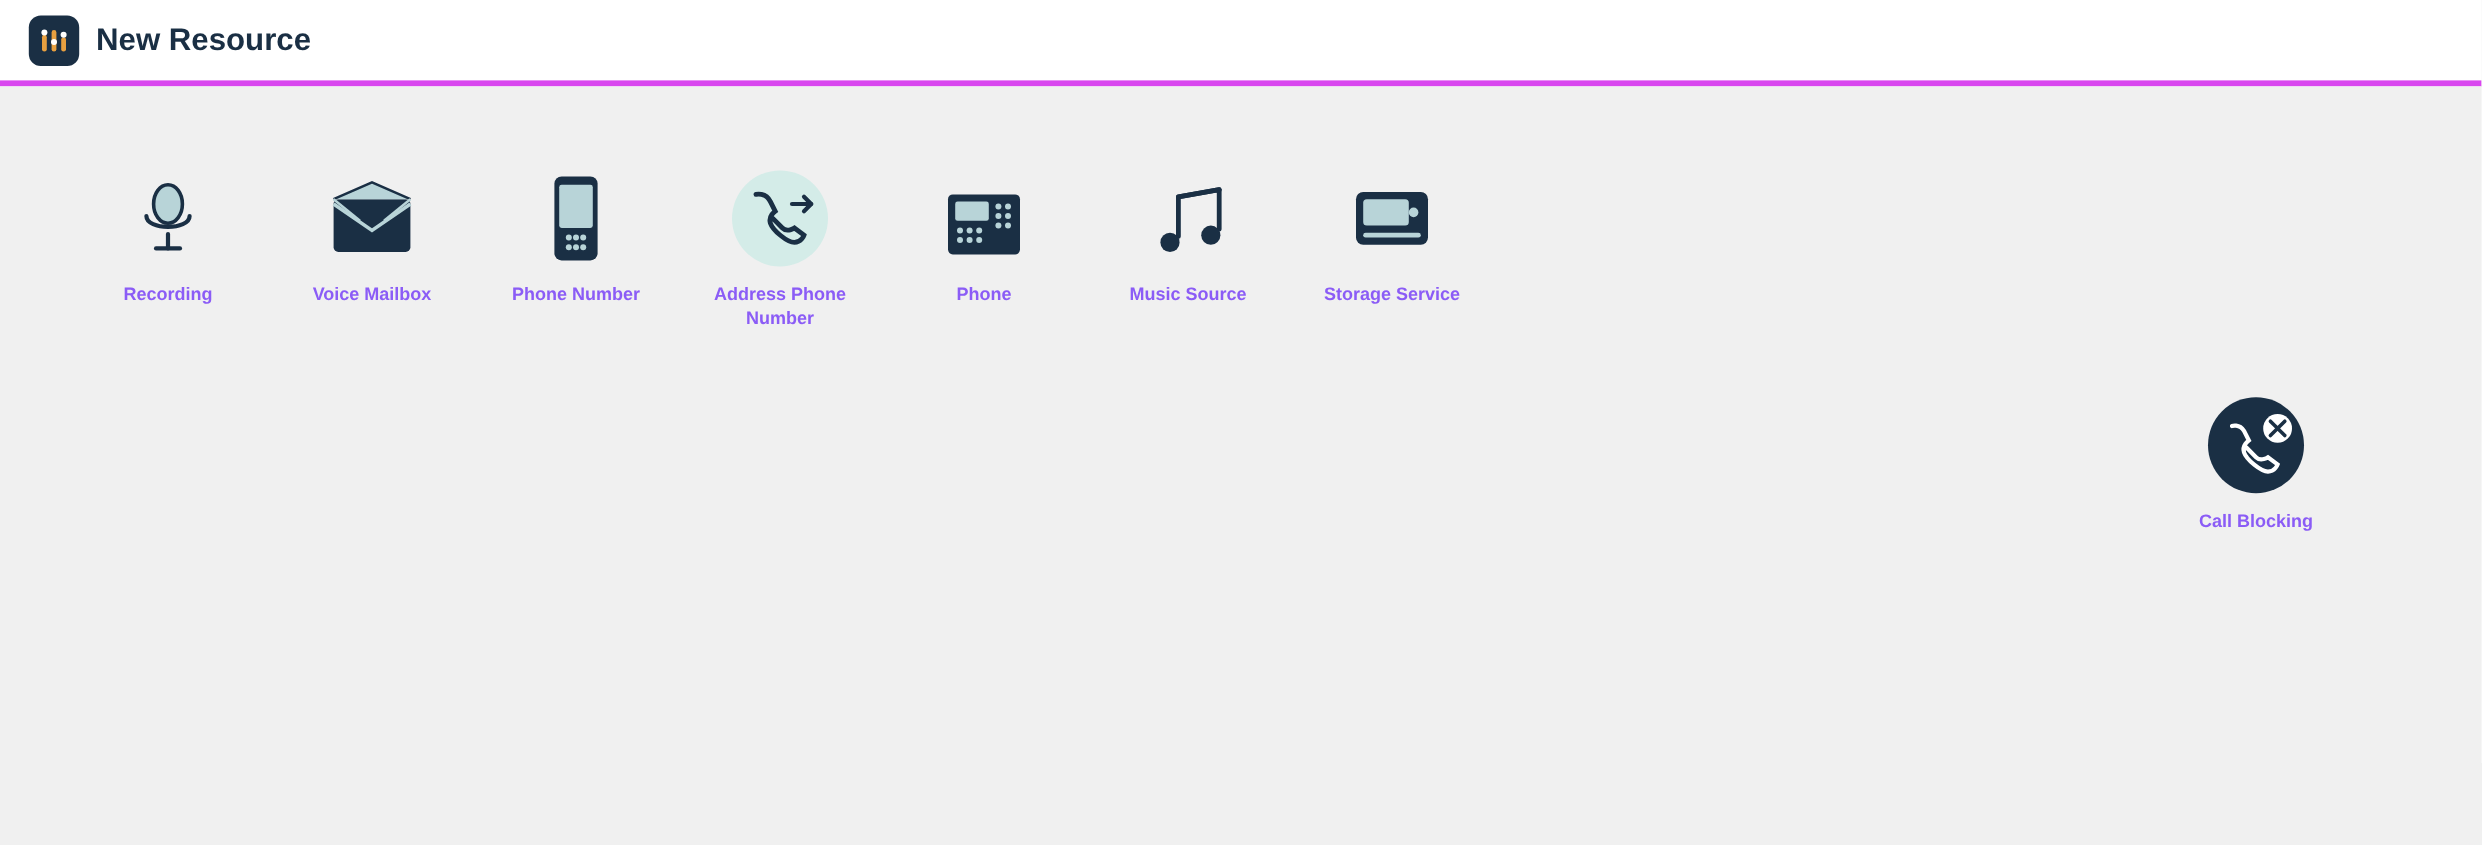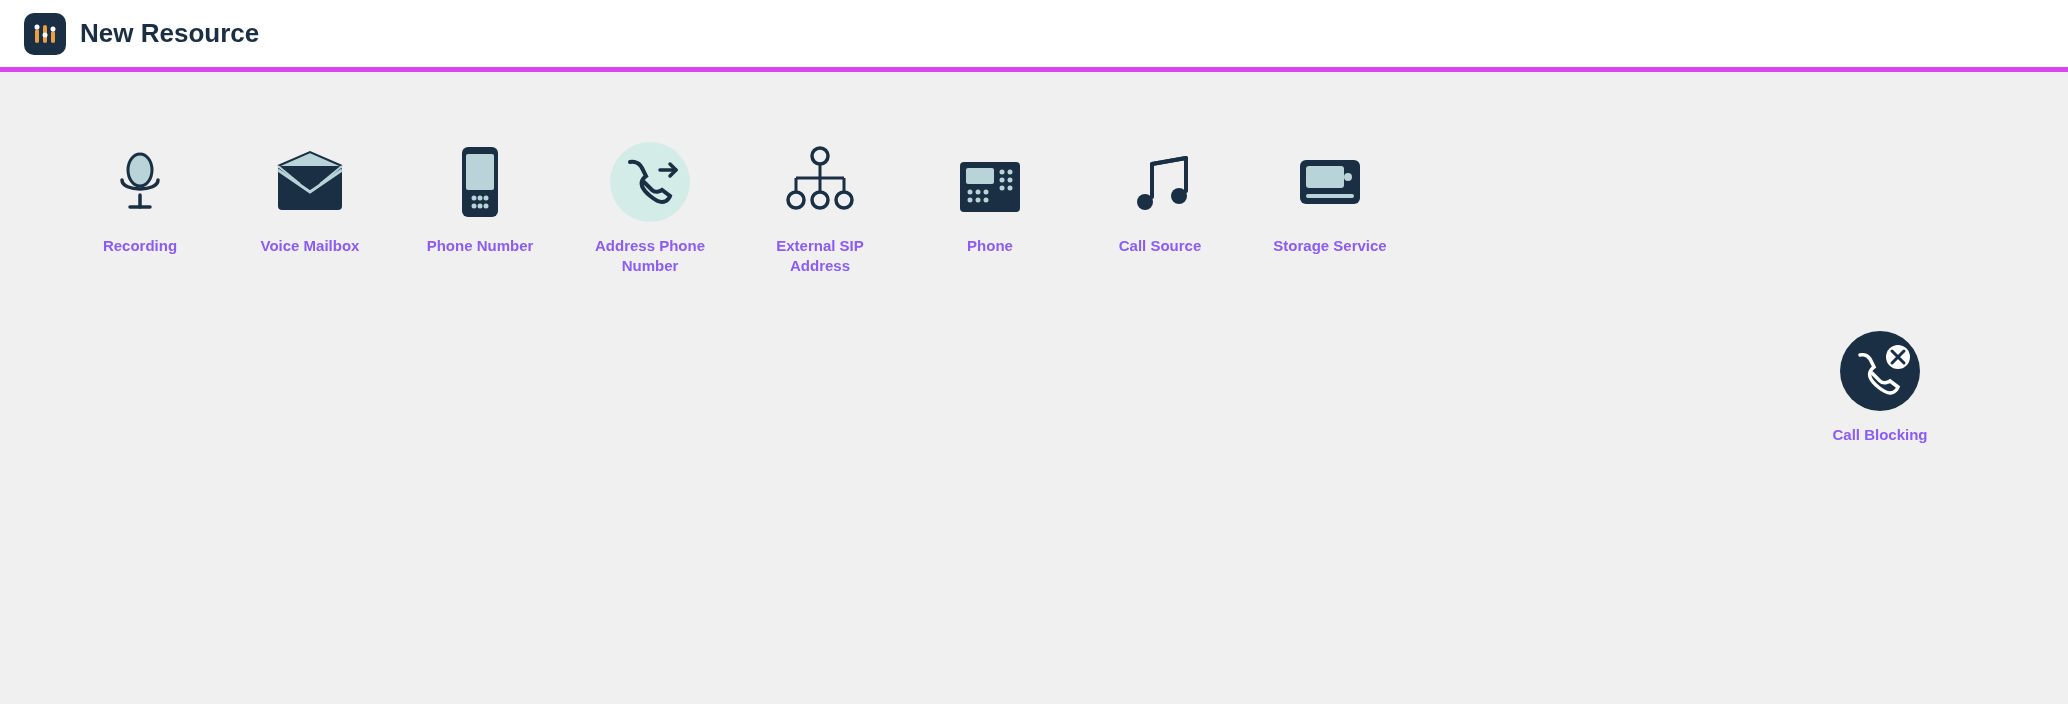--- a/index.html
+++ b/index.html
@@ -166,41 +166,20 @@
 
           <path d="M20 20 C20 20 28 18 32 26 L36 34 C36 34 30 38 32 44 C34 50 46 60 52 60 C58 60 60 54 60 54 L52 48 C52 48 46 52 42 48 L34 40" stroke="#1a2f44" stroke-width="4" fill="none" stroke-linecap="round"></path>
 
           <line x1="50" y1="28" x2="66" y2="28" stroke="#1a2f44" stroke-width="3.5" stroke-linecap="round"></line>
           <polyline points="60,22 66,28 60,34" stroke="#1a2f44" stroke-width="3.5" fill="none" stroke-linecap="round" stroke-linejoin="round"></polyline>
         </svg>
       </div>
       <span class="resource-label">Address Phone Number</span>
     </div>
 
-    <div class="resource-item">
-      <div class="resource-icon">
-        <svg viewBox="0 0 80 80" fill="none" xmlns="http://www.w3.org/2000/svg">
-
-          <circle cx="40" cy="14" r="8" fill="none" stroke="#1a2f44" stroke-width="3.5"></circle>
-
-          <circle cx="16" cy="58" r="8" fill="none" stroke="#1a2f44" stroke-width="3.5"></circle>
-
-          <circle cx="40" cy="58" r="8" fill="none" stroke="#1a2f44" stroke-width="3.5"></circle>
-
-          <circle cx="64" cy="58" r="8" fill="none" stroke="#1a2f44" stroke-width="3.5"></circle>
-
-          <line x1="40" y1="22" x2="40" y2="36" stroke="#1a2f44" stroke-width="3"></line>
-          <line x1="16" y1="36" x2="64" y2="36" stroke="#1a2f44" stroke-width="3"></line>
-          <line x1="16" y1="36" x2="16" y2="50" stroke="#1a2f44" stroke-width="3"></line>
-          <line x1="40" y1="36" x2="40" y2="50" stroke="#1a2f44" stroke-width="3"></line>
-          <line x1="64" y1="36" x2="64" y2="50" stroke="#1a2f44" stroke-width="3"></line>
-        </svg>
-      </div>
-      <span class="resource-label">External SIP Address</span>
-    </div>
 
     <div class="resource-item">
       <div class="resource-icon">
         <svg viewBox="0 0 80 80" fill="none" xmlns="http://www.w3.org/2000/svg">
 
           <rect x="10" y="20" width="60" height="50" rx="4" fill="#1a2f44"></rect>
 
           <rect x="16" y="26" width="28" height="16" rx="2" fill="#b8d4d8"></rect>
 
           <circle cx="52" cy="30" r="2.5" fill="#b8d4d8"></circle>
@@ -223,21 +202,21 @@
     <div class="resource-item">
       <div class="resource-icon">
         <svg viewBox="0 0 80 80" fill="none" xmlns="http://www.w3.org/2000/svg">
 
           <path d="M32 55 L32 22 L66 16 L66 49" stroke="#1a2f44" stroke-width="4" fill="none" stroke-linecap="round" stroke-linejoin="round"></path>
           <line x1="32" y1="22" x2="66" y2="16" stroke="#1a2f44" stroke-width="4" stroke-linecap="round"></line>
           <circle cx="25" cy="60" r="8" fill="#1a2f44"></circle>
           <circle cx="59" cy="54" r="8" fill="#1a2f44"></circle>
         </svg>
       </div>
-      <span class="resource-label">Call Source</span>
+      <span class="resource-label">Music Source</span>
     </div>
 
     <div class="resource-item">
       <div class="resource-icon">
         <svg viewBox="0 0 80 80" fill="none" xmlns="http://www.w3.org/2000/svg">
 
           <rect x="10" y="18" width="60" height="44" rx="6" fill="#1a2f44"></rect>
 
           <rect x="16" y="24" width="38" height="22" rx="3" fill="#b8d4d8"></rect>
 

